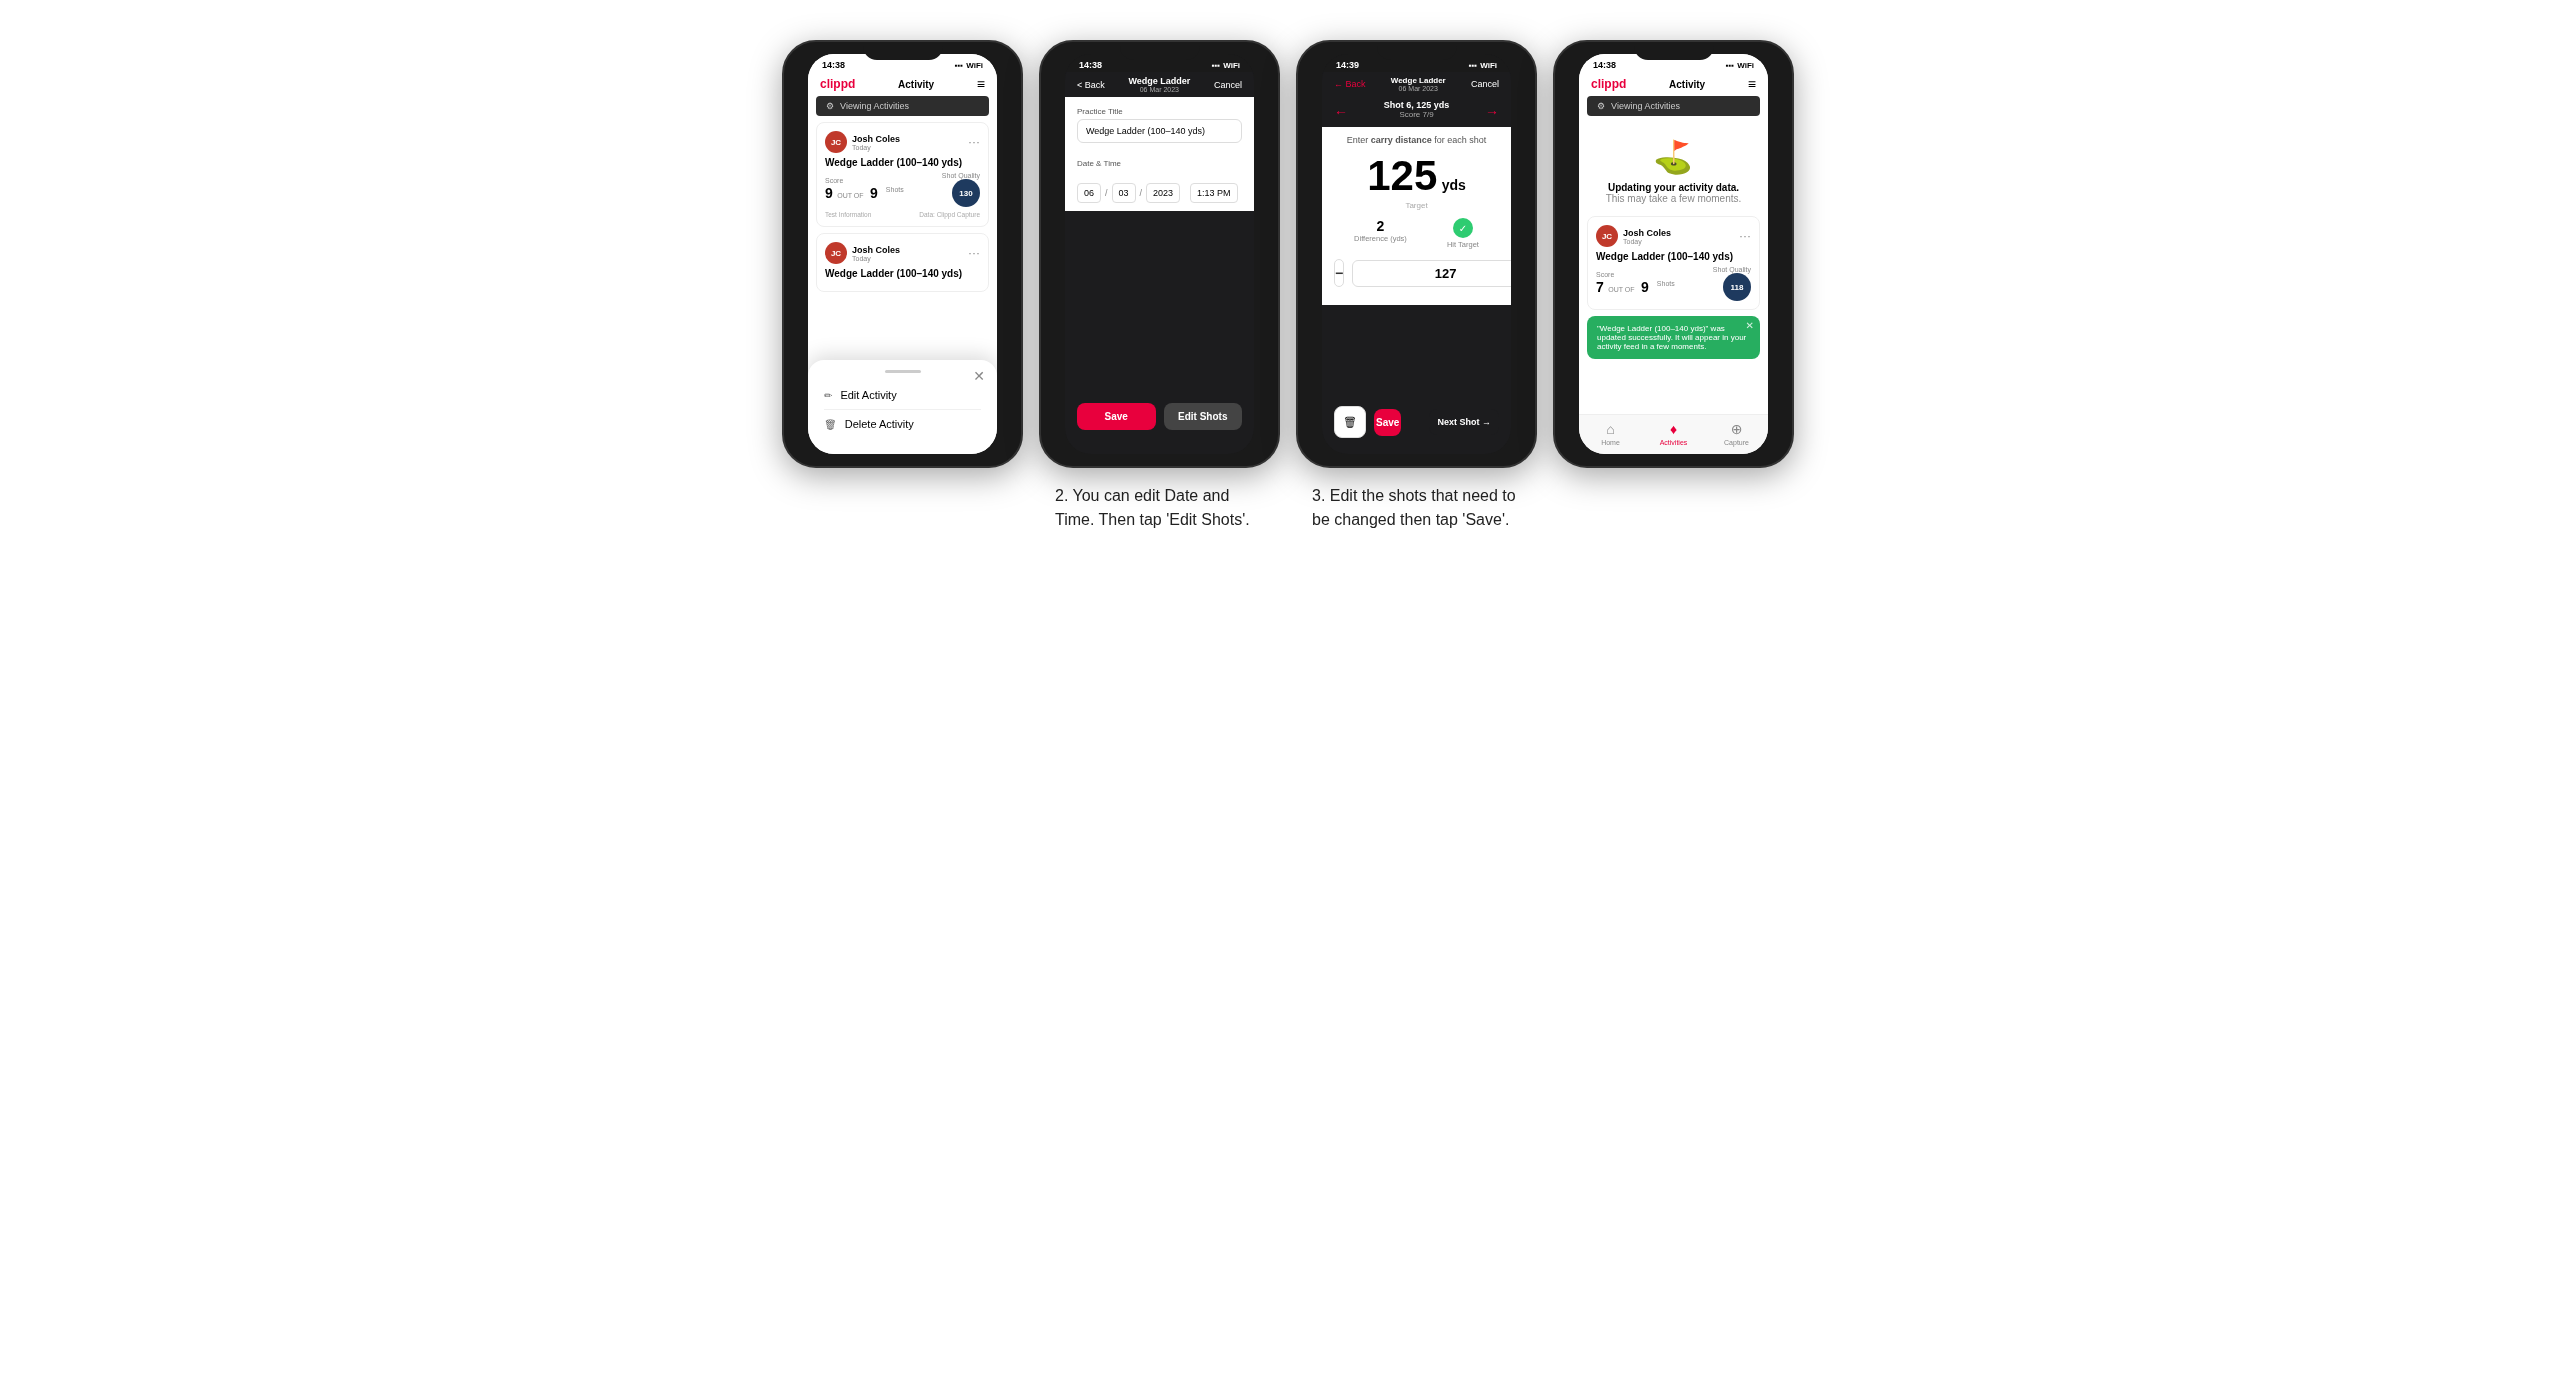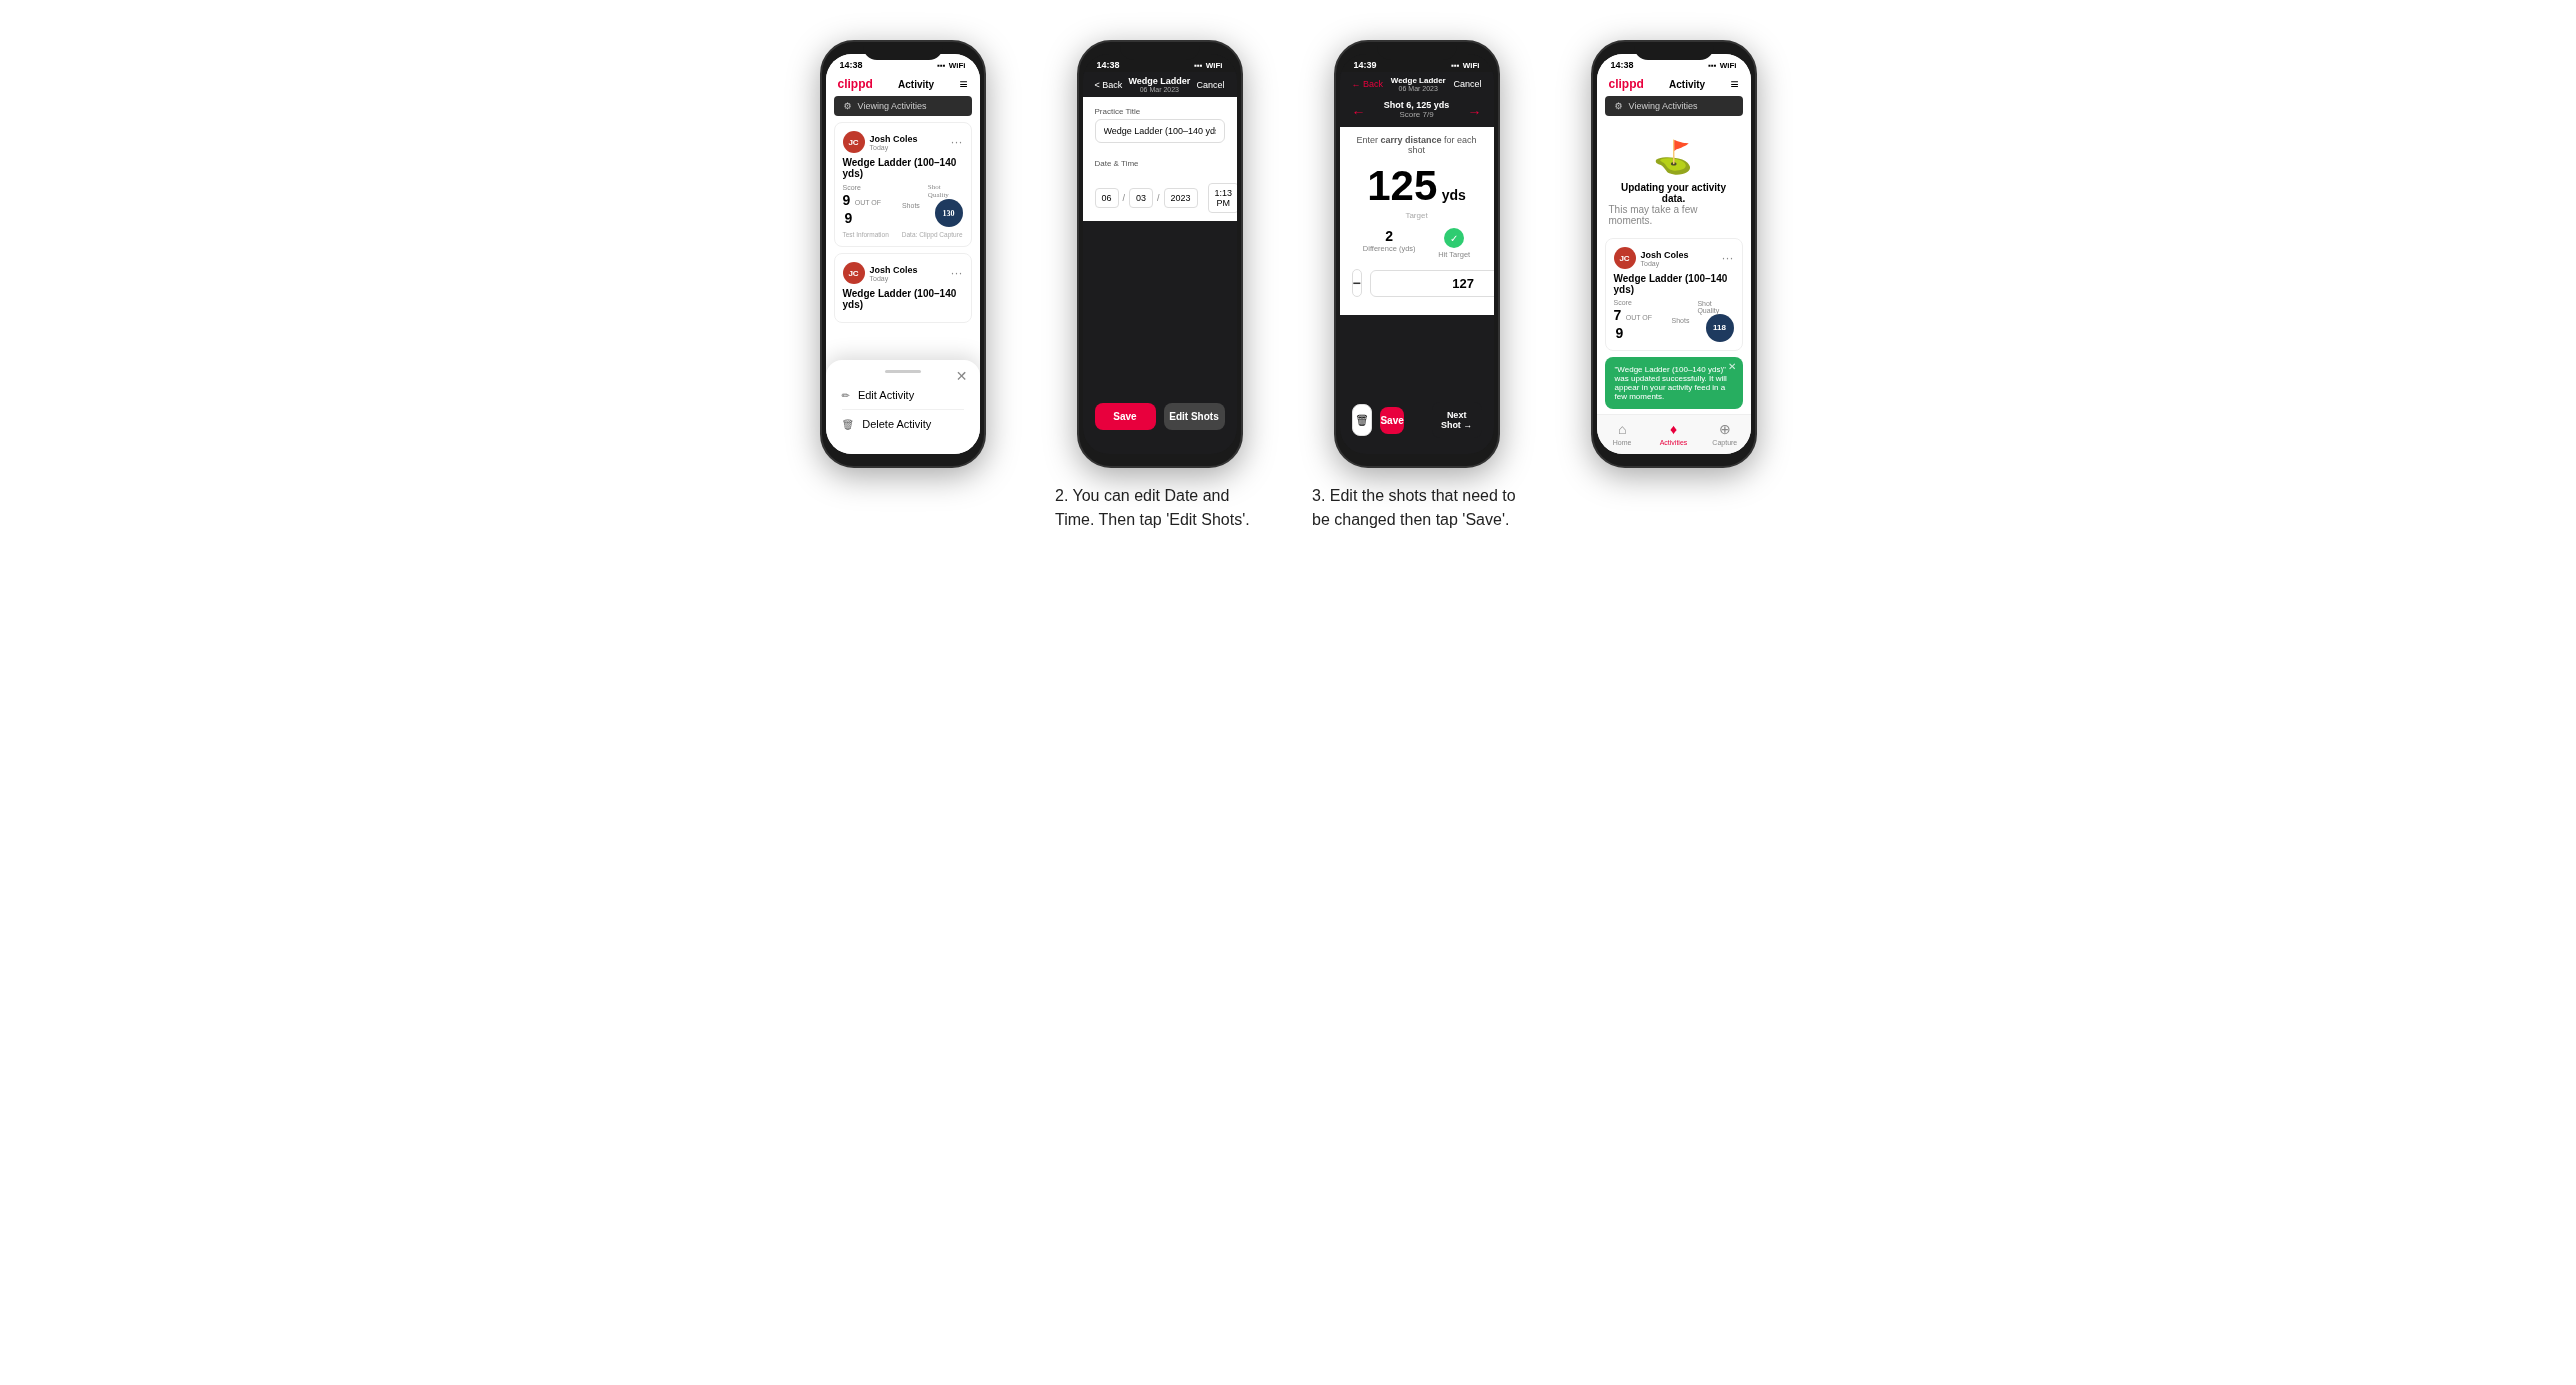--- a/index.html
+++ b/index.html
@@ -23,26 +23,26 @@
 
     .phone-col {
       display: flex;
       flex-direction: column;
       align-items: center;
       width: 229px;
     }
 
     
     .phone {
-      width: 166px;
+      width: 241px;
       height: 428px;
       background: #1a1a1a;
       border-radius: 34px;
       position: relative;
-      padding: 12px 4px 12px;
+      padding: 12px 24px 12px;
       box-shadow: 0 8px 32px rgba(0,0,0,0.35);
       border: 2px solid #333;
       overflow: hidden;
       flex-shrink: 0;
     }
 
     .phone-notch {
       position: absolute;
       top: 0;
       left: 50%;
@@ -476,21 +476,21 @@
           <div class="card-stats">
             <div>
               <div class="stat-label">Score</div>
               <span class="stat-value">9</span>
               <span class="stat-out">OUT OF</span>
               <span class="stat-shots">9</span>
             </div>
             <div>
               <div class="stat-label">Shots</div>
             </div>
-            <div style="margin-left:auto;font-family:Liberation Serif, serif;">
+            <div style="margin-left:auto;">
               <div class="stat-label">Shot Quality</div>
               <div class="shot-quality-badge">130</div>
             </div>
           </div>
           <div class="card-footer">
             <span class="card-footer-item">Test Information</span>
             <span class="card-footer-item">Data: Clippd Capture</span>
           </div>
         </div>
 

